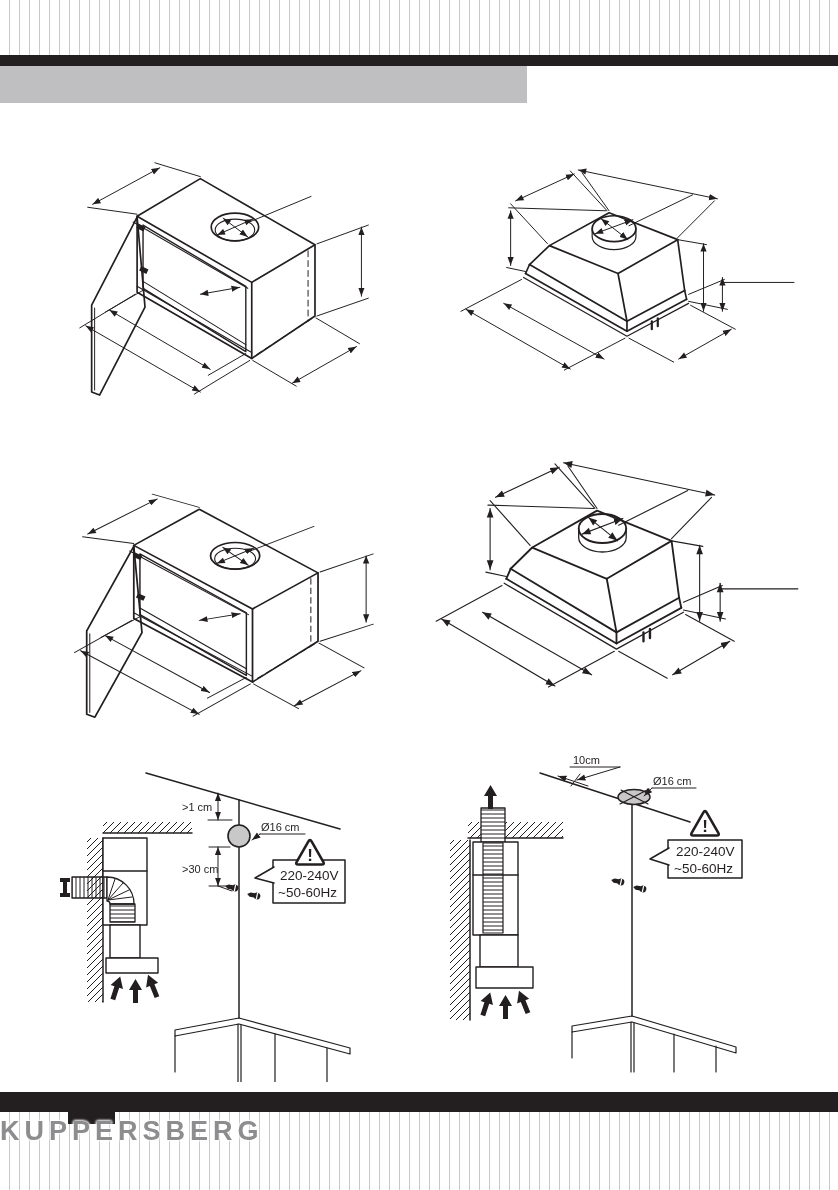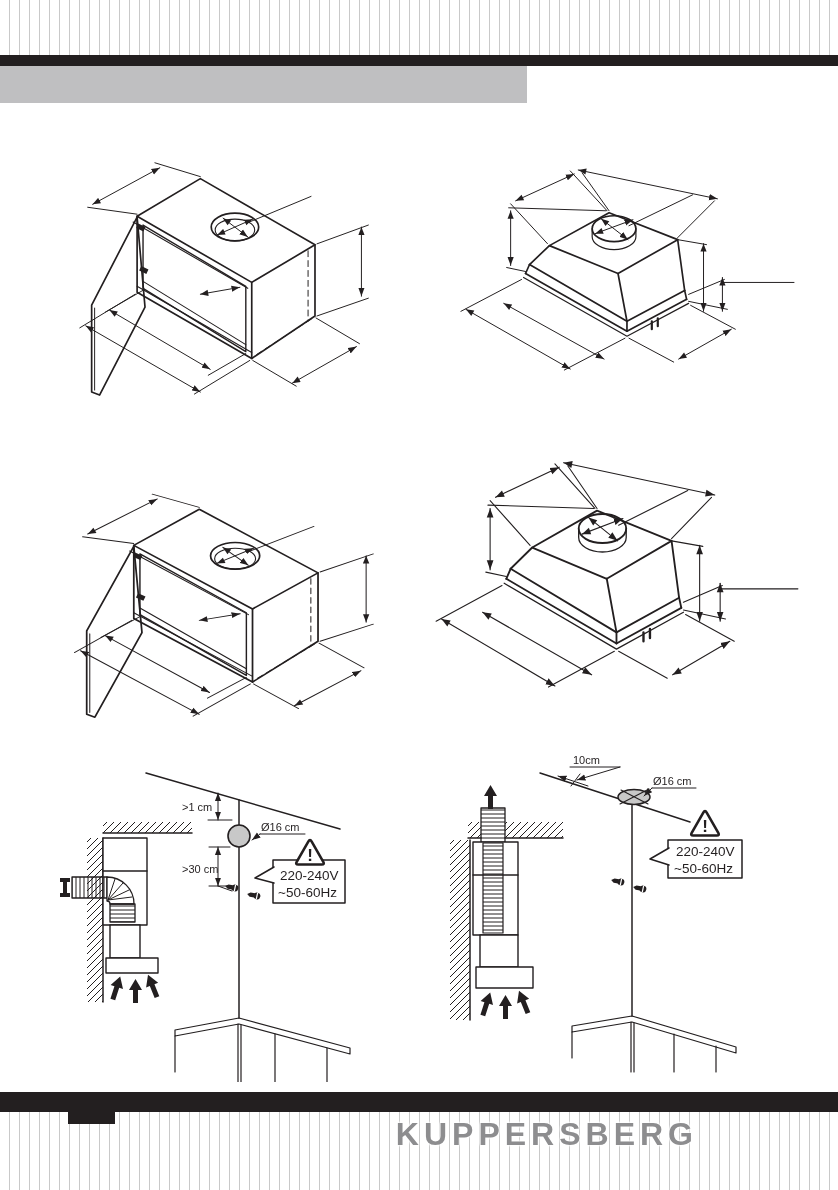--- a/index.html
+++ b/index.html
@@ -7,22 +7,22 @@
          font-family:"Liberation Sans", sans-serif;color:var(--line,#231f20);overflow:hidden;}
   .stripes{position:absolute;left:0;width:838px;
     background:repeating-linear-gradient(to right,#fff 0px,#fff 9px,var(--stripe,#c9c9c9) 9px,var(--stripe,#c9c9c9) 10px);}
   .stripes.top{top:0;height:55px;}
   .stripes.bottom{top:1112px;height:78px;}
   .blackbar{position:absolute;left:0;width:838px;background:var(--bar_black,#231f20);}
   .blackbar.top{top:55px;height:11px;}
   .blackbar.bottom{top:1092px;height:20px;}
   .graybar{position:absolute;left:0;top:66px;width:527px;height:37px;background:var(--bar_gray,#bfbfc1);}
   .tab{position:absolute;left:68px;top:1112px;width:47px;height:12px;background:var(--bar_black,#231f20);}
-  .brand{position:absolute;left:0;top:1116px;width:698px;text-align:right;
-         font-size:32px;font-weight:bold;letter-spacing:5px;color:var(--brand_gray,#8d8d8f);
+  .brand{position:absolute;left:0;top:1116px;width:698px;text-align:left;
+         font-size:27px;font-weight:bold;letter-spacing:5px;color:var(--brand_gray,#8d8d8f);
          text-shadow:0 0 3px #fff,0 0 3px #fff,0 0 3px #fff;}
   svg.fig{position:absolute;color:var(--line,#231f20);}
   #d1{left:62px;top:146px;}   #d2{left:447px;top:164px;}
   #d3{left:56px;top:478px;}   #d4{left:421px;top:456px;}
   #dl{left:58px;top:752px;}   #dr{left:428px;top:740px;}
   svg text{font-family:"Liberation Sans",sans-serif;fill:var(--line,#231f20);stroke:none;}
   .dimtxt{font-size:11px;}
   .bubtxt{font-size:13.5px;}
   .warntxt{font-size:17px;font-weight:bold;text-anchor:middle;}
   .hidden-defs{position:absolute;width:0;height:0;overflow:hidden;}

